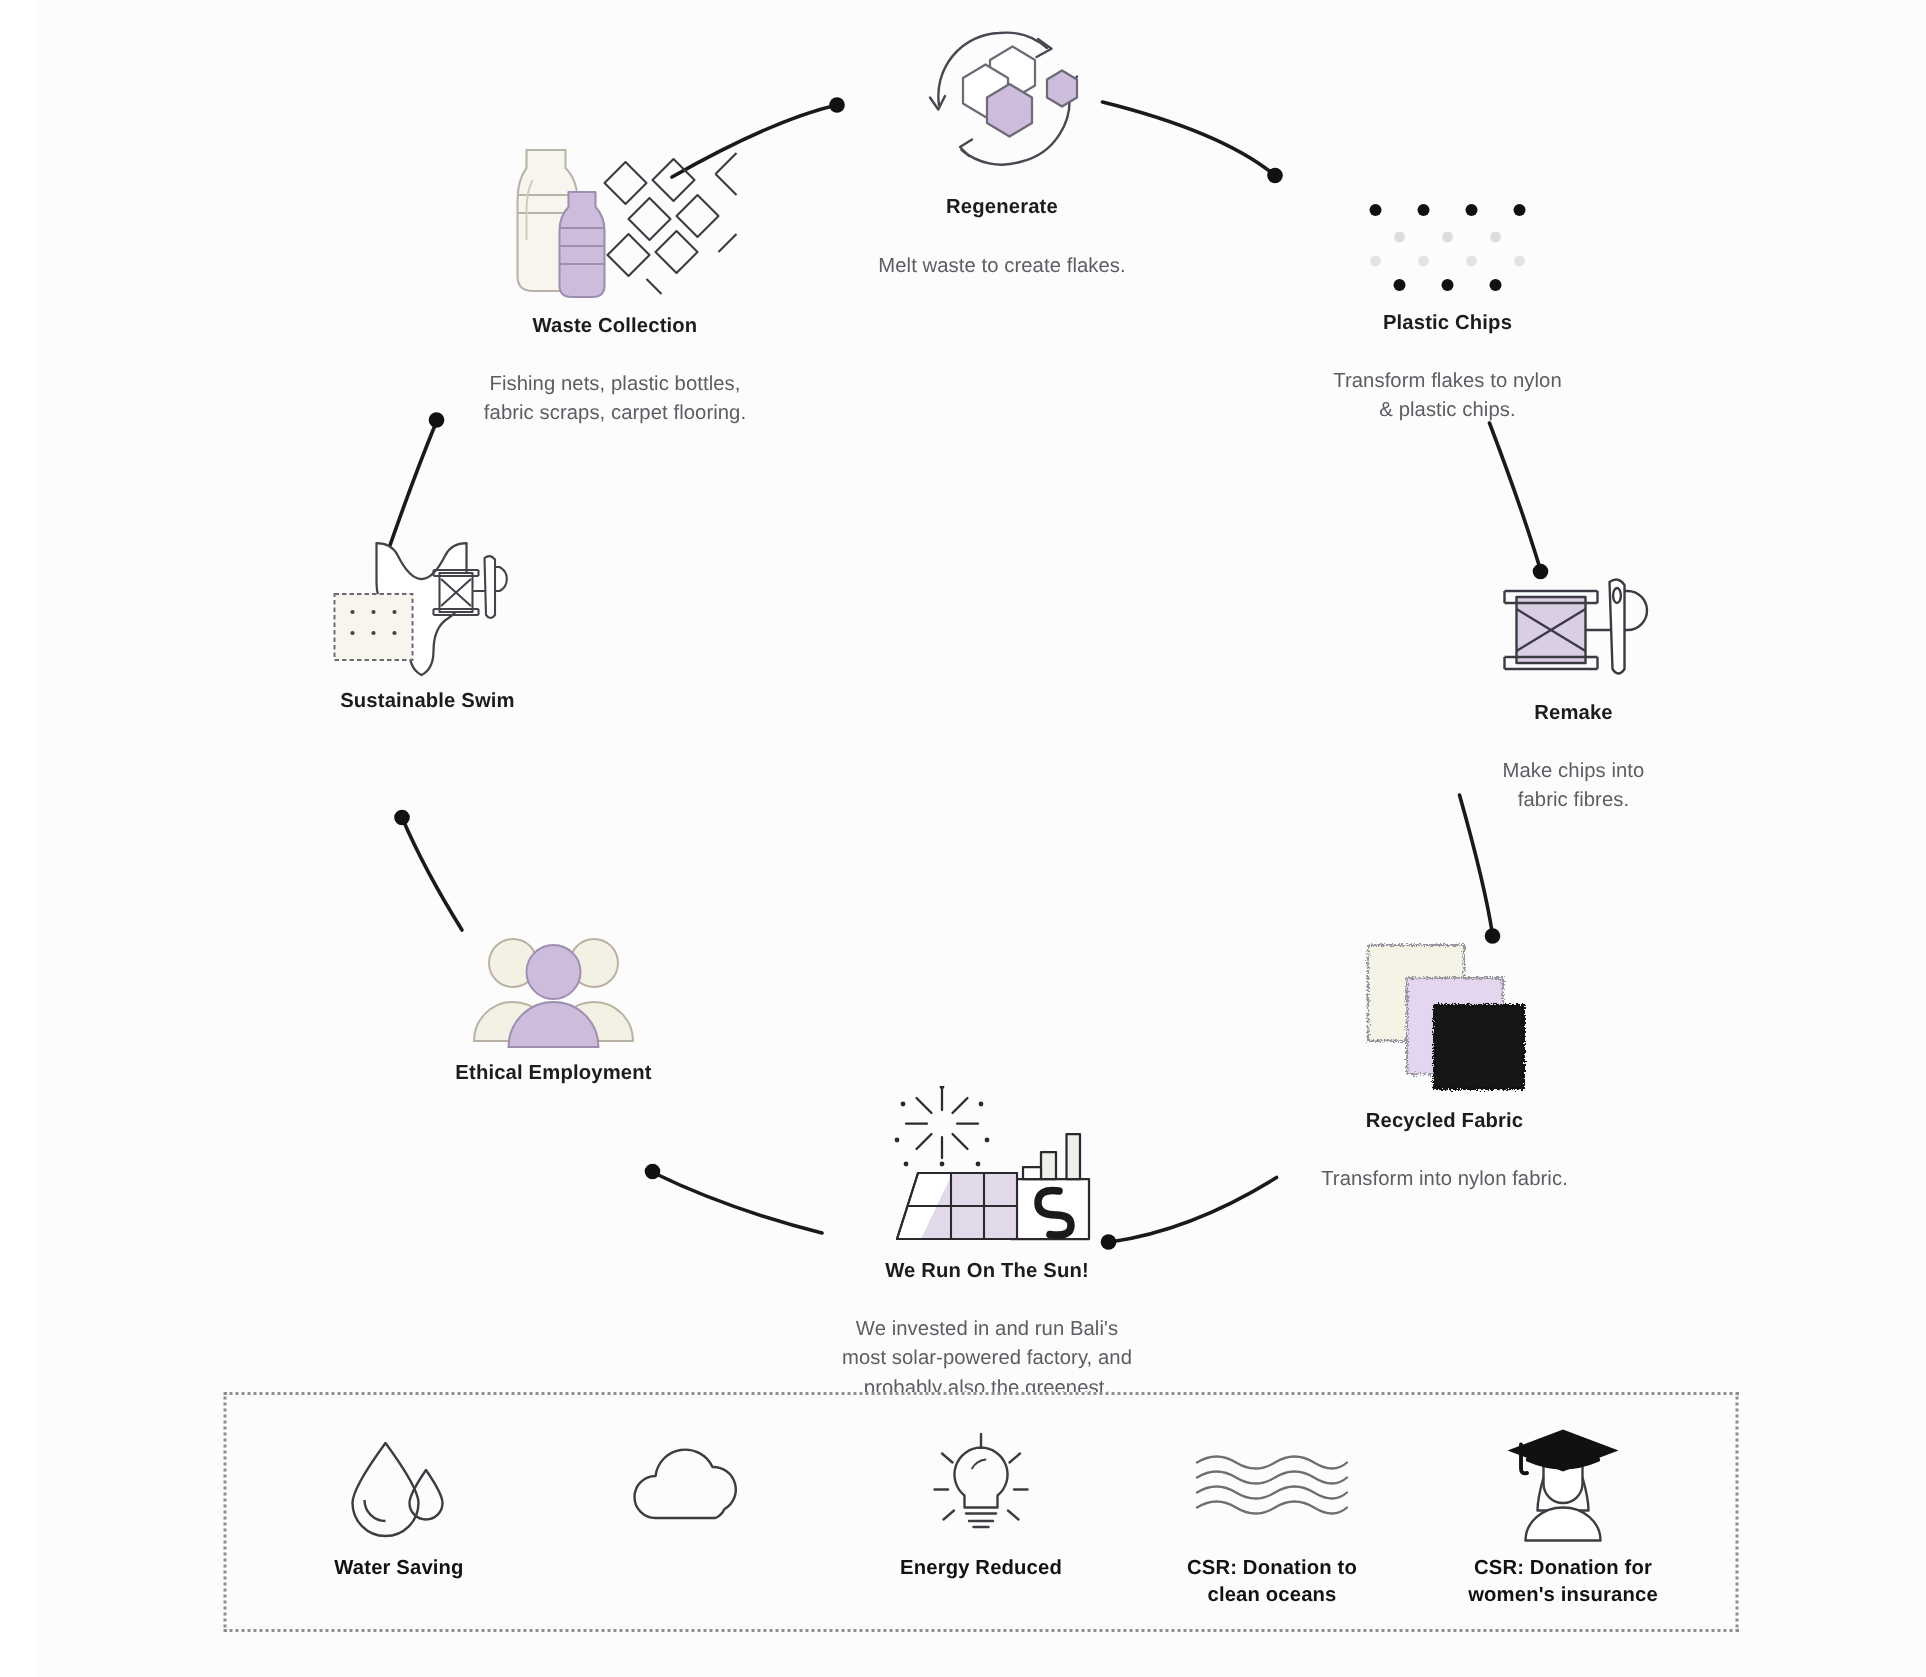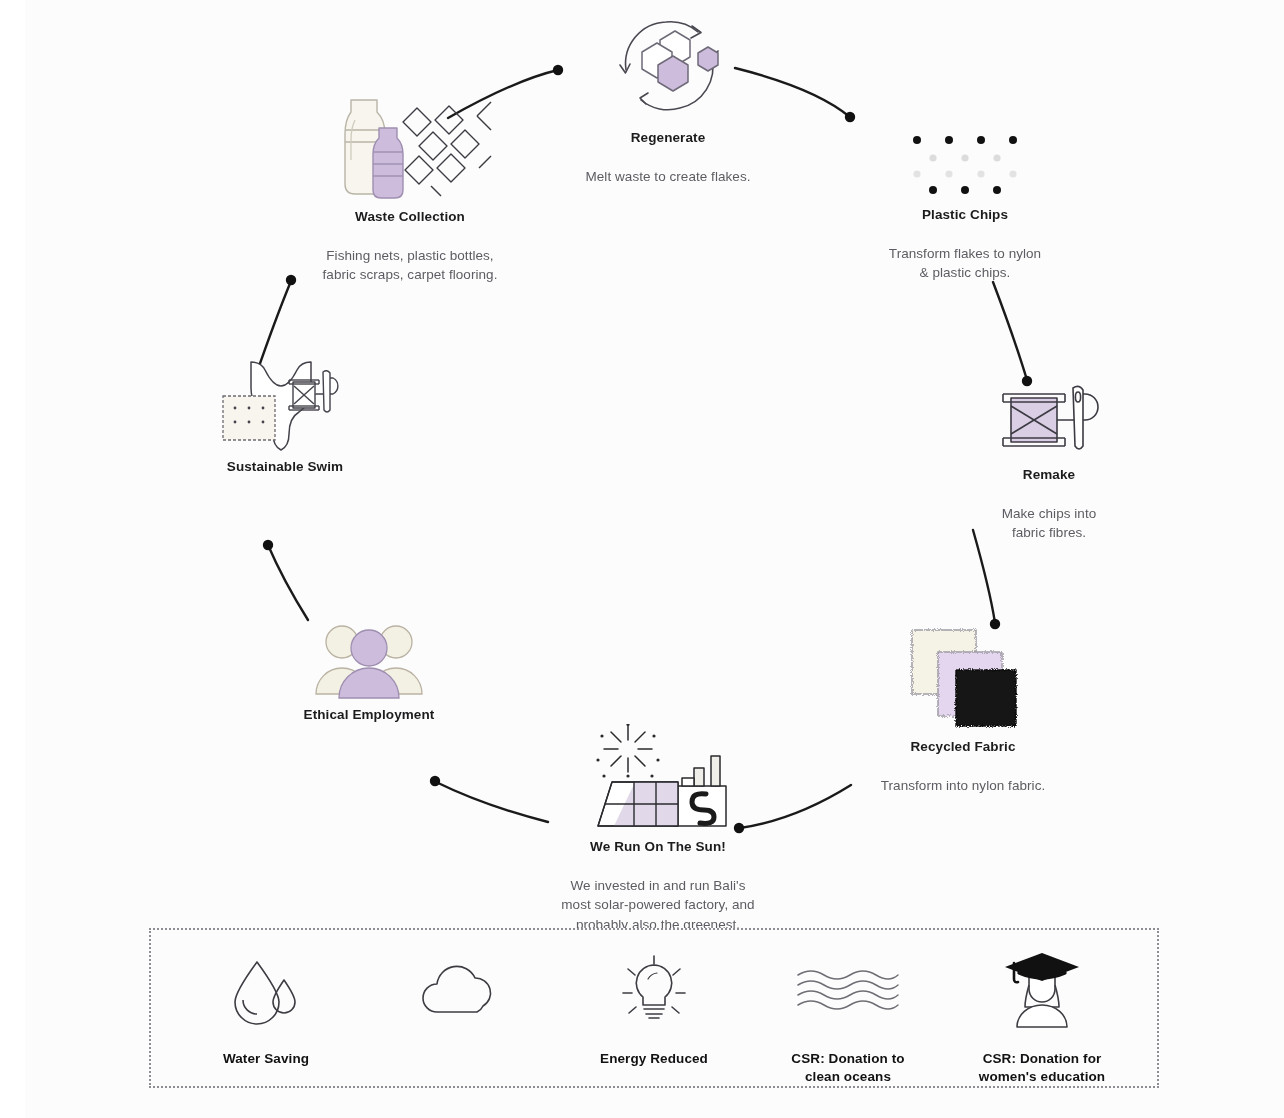--- a/index.html
+++ b/index.html
@@ -36,21 +36,21 @@
   #footer{
     position:absolute;left:124px;top:928px;width:1010px;height:160px;
     border:2px dotted #8d8d93;background:#fdfcfd;
     display:flex;align-items:flex-start;justify-content:space-between;
     padding:0 22px;box-sizing:border-box;
   }
   .f-item{width:186px;text-align:center;padding-top:22px;}
   .f-ico{height:78px;display:flex;align-items:center;justify-content:center;}
   .f-label{
     font-size:13.5px;font-weight:bold;color:#121214;line-height:1.35;
-    margin-top:20px;letter-spacing:.1px;
+    margin-top:6px;letter-spacing:.1px;
   }
 </style>
 </head>
 <body>
 
 <div id="stage">
 
   <svg id="links" viewBox="0 0 1259 1118">
     <g fill="none" stroke="#1a1a1a" stroke-linecap="round">
 
@@ -424,18 +424,18 @@
 
           <g fill="#111">
             <polygon points="43,2 80,16 43,30 6,16"></polygon>
           </g>
           <path d="M20,22 q23,10 46,0" fill="none" stroke="#111" stroke-width="3.4" stroke-linecap="round"></path>
           <path d="M15,12 l0,16 q0,4 4,3" fill="none" stroke="#111" stroke-width="2.6" stroke-linecap="round"></path>
         </svg>
       </div>
       <div class="f-label">
         <div>CSR: Donation for</div>
-        <div>women's education</div>
+        <div>women's insurance</div>
       </div>
     </div>
 
   </div>
 </div>
 
 </body></html>

